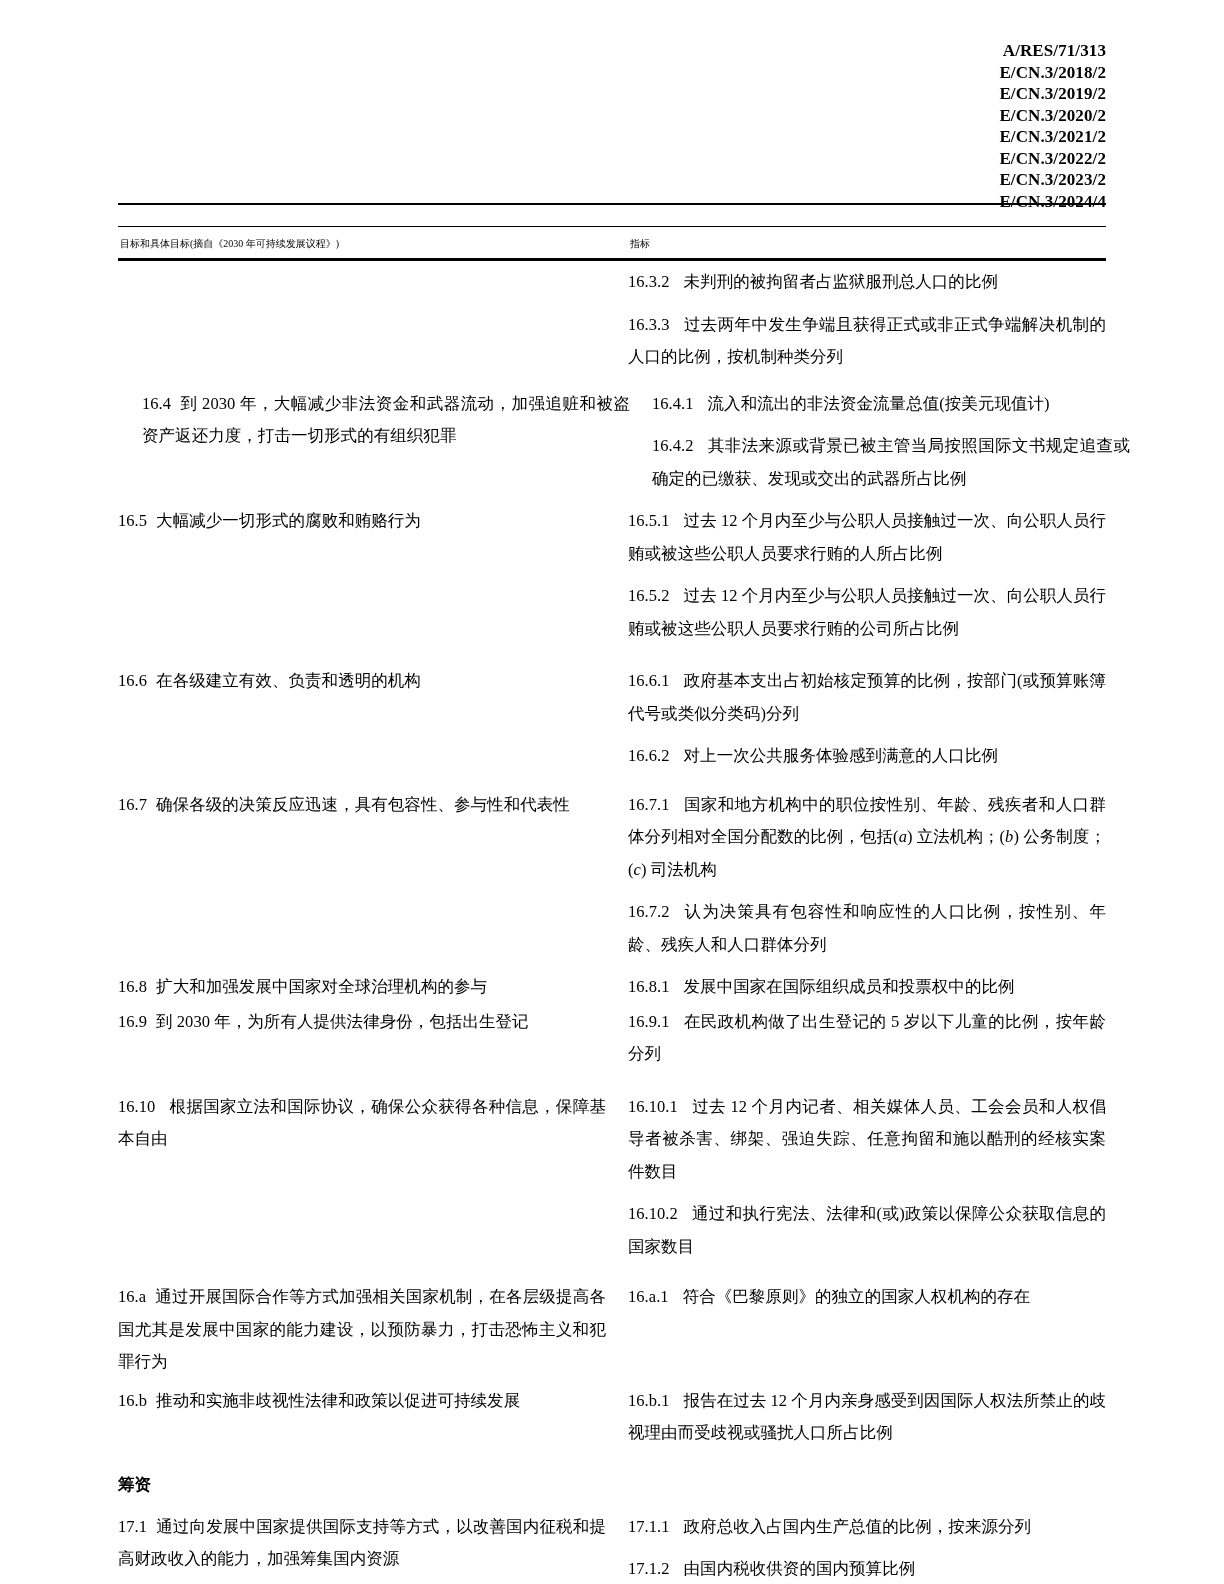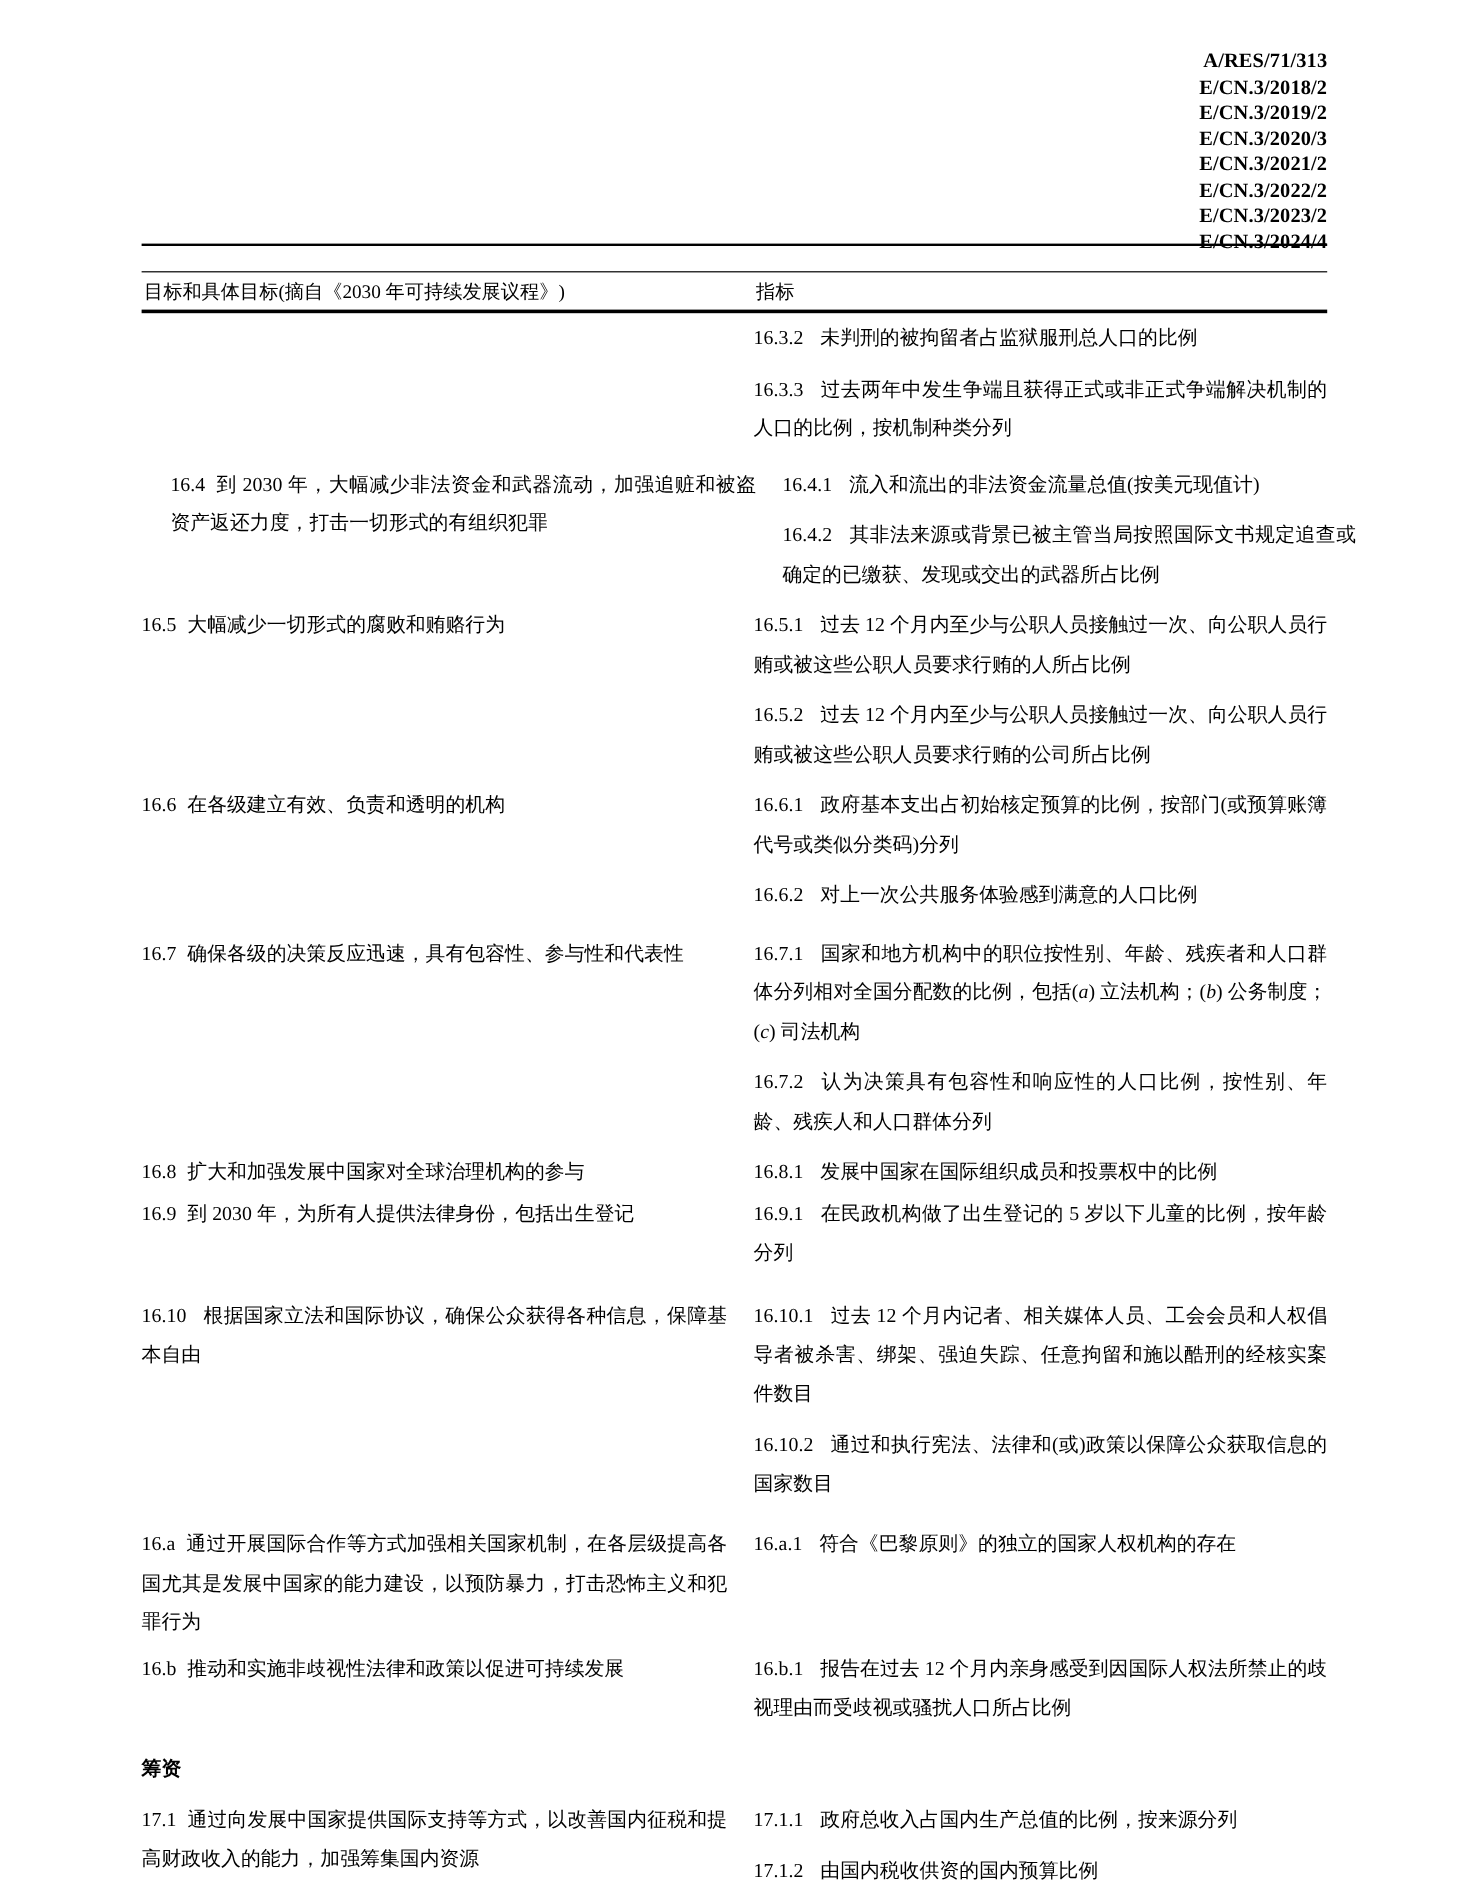--- a/index.html
+++ b/index.html
@@ -50,21 +50,21 @@
   
   .thead {
     position: absolute;
     top: 231px;
     left: 118px;
     width: 988px;
     height: 27px;
   }
   .th {
     position: absolute;
-    font-size: 16px;
+    font-size: 10px;
     line-height: 20px;
     top: 3px;
     white-space: nowrap;
   }
   .th-left  { left: 2px; }
   .th-right { left: 512px; }
 
   
   .tbody {
     position: absolute;
@@ -126,21 +126,21 @@
 </style>
 </head>
 <body>
 
 <div class="page">
 
   <div class="doc-symbols">
     <div>A/RES/71/313</div>
     <div>E/CN.3/2018/2</div>
     <div>E/CN.3/2019/2</div>
-    <div>E/CN.3/2020/3</div>
+    <div>E/CN.3/2020/2</div>
     <div>E/CN.3/2021/2</div>
     <div>E/CN.3/2022/2</div>
     <div>E/CN.3/2023/2</div>
     <div>E/CN.3/2024/4</div>
   </div>
 
   <div class="rule rule-top"></div>
   <div class="rule rule-thin"></div>
   <div class="rule rule-thick"></div>
 
@@ -172,21 +172,21 @@
     <div class="row" style="margin-top:10px;">
       <div class="col-left">
         <div class="cell-text"><span class="num">16.5</span><span class="gap-1"></span><span>大幅减少一切形式的腐败和贿赂行为</span></div>
       </div>
       <div class="col-right">
         <div class="cell-text ind-block"><span class="num">16.5.1</span><span class="gap-2"></span><span>过去 12 个月内至少与公职人员接触过一次、向公职人员行贿或被这些公职人员要求行贿的人所占比例</span></div>
         <div class="cell-text ind-block"><span class="num">16.5.2</span><span class="gap-2"></span><span>过去 12 个月内至少与公职人员接触过一次、向公职人员行贿或被这些公职人员要求行贿的公司所占比例</span></div>
       </div>
     </div>
 
-    <div class="row" style="margin-top:10px;">
+    <div class="row" style="margin-top:20px;">
       <div class="col-left">
         <div class="cell-text noalign"><span class="num">16.6</span><span class="gap-1"></span><span>在各级建立有效、负责和透明的机构</span></div>
       </div>
       <div class="col-right">
         <div class="cell-text ind-block"><span class="num">16.6.1</span><span class="gap-2"></span><span>政府基本支出占初始核定预算的比例，按部门(或预算账簿代号或类似分类码)分列</span></div>
         <div class="cell-text ind-block noalign"><span class="num">16.6.2</span><span class="gap-2"></span><span>对上一次公共服务体验感到满意的人口比例</span></div>
       </div>
     </div>
 
     <div class="row" style="margin-top:16px;">

